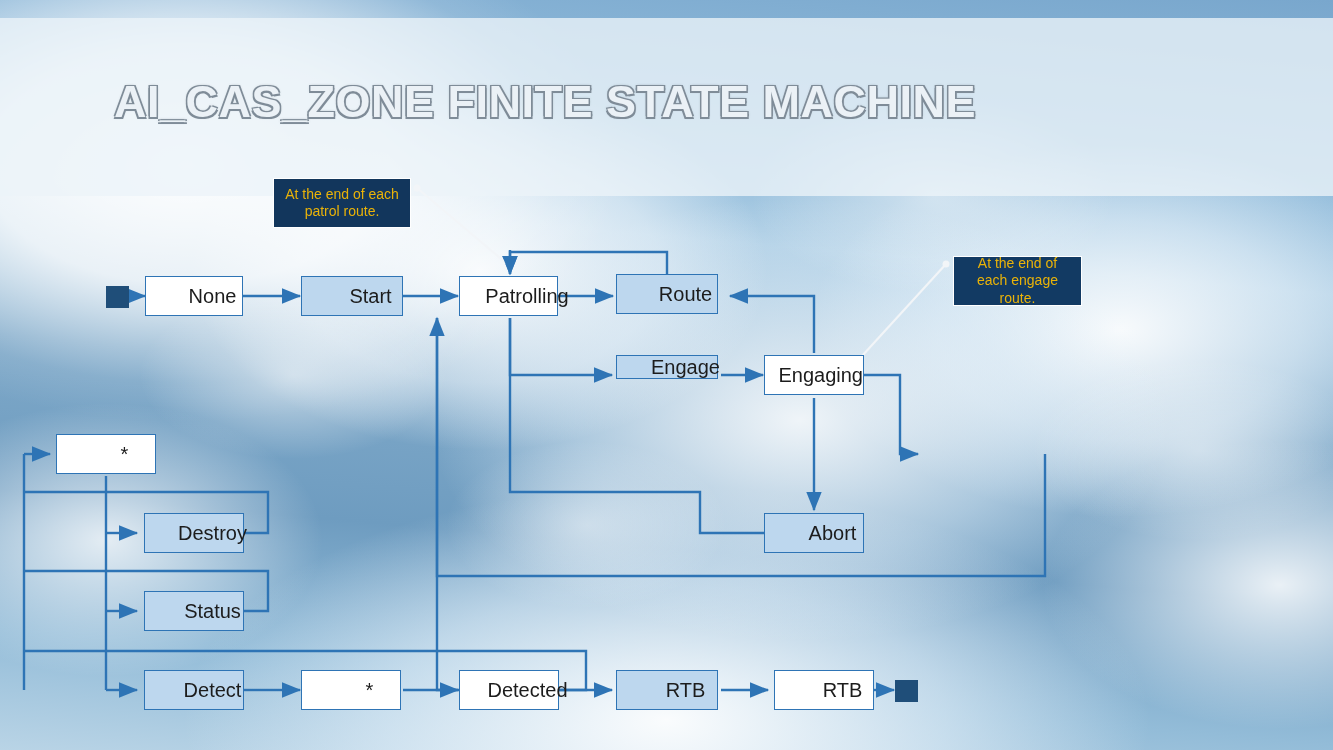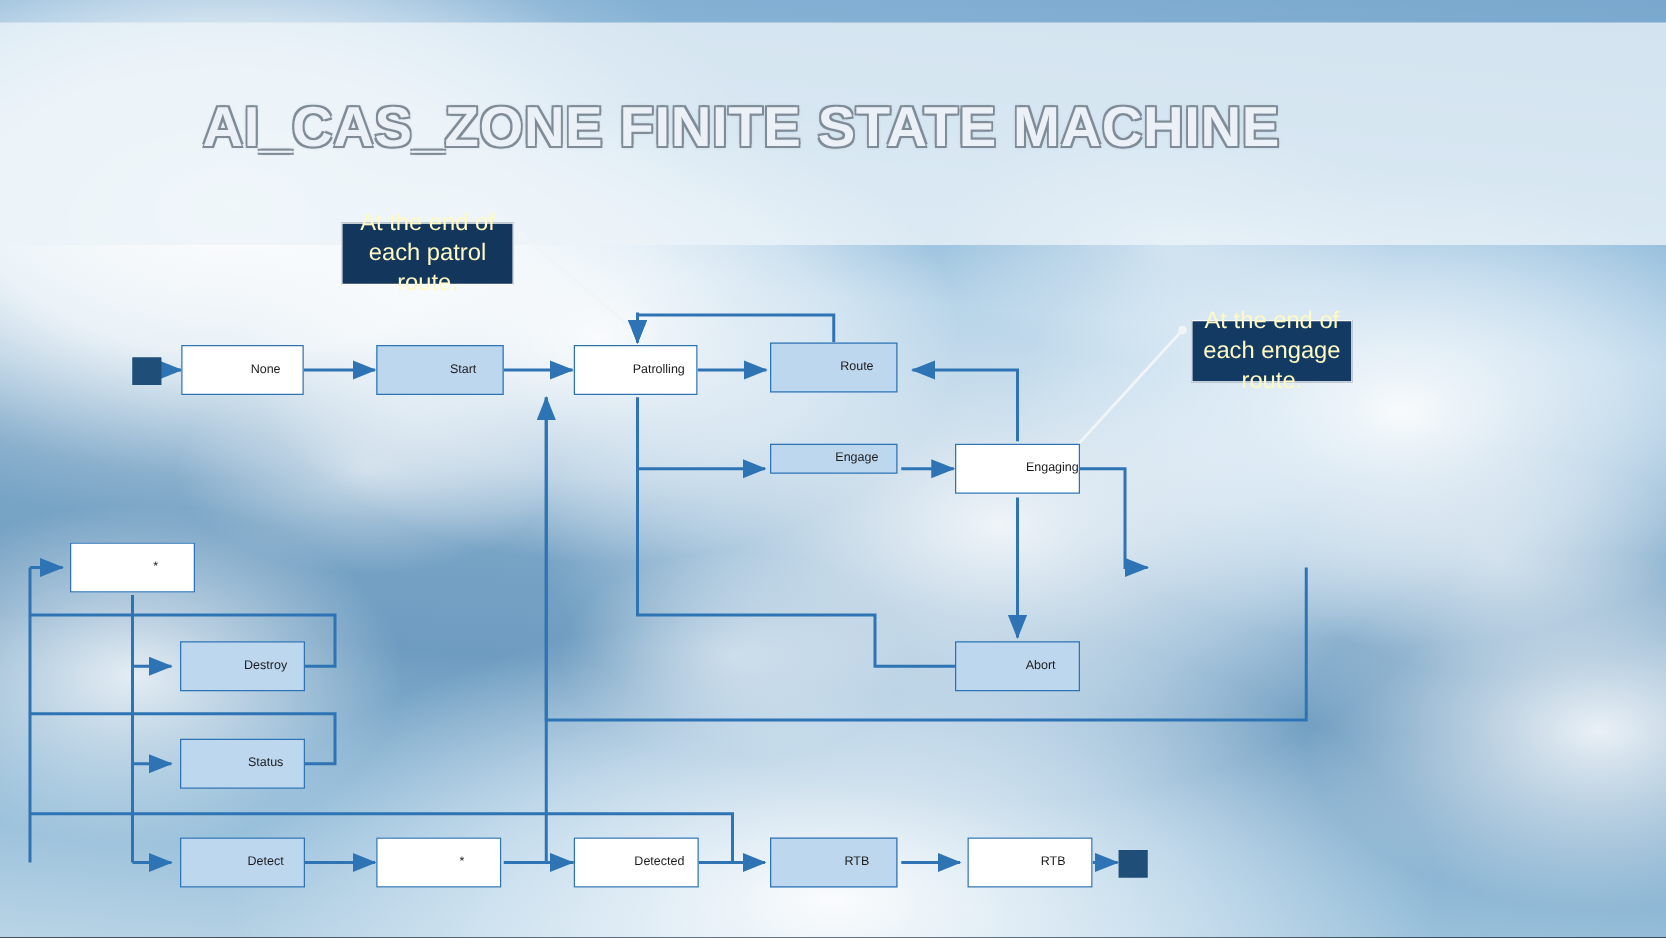--- a/index.html
+++ b/index.html
@@ -52,52 +52,51 @@
     width: 1090px;
     text-align: center;
     font-size: 45px;
     font-weight: bold;
     letter-spacing: 0.5px;
     color: #ebf1f6;
     text-shadow:
       -1.5px -1.5px 0 #7f8c98, 1.5px -1.5px 0 #7f8c98,
       -1.5px 1.5px 0 #7f8c98, 1.5px 1.5px 0 #7f8c98,
       0 0 3px rgba(90,100,110,0.7);
-    padding-left: 48px;
   }
   
   #lines { position: absolute; inset: 0; }
   
   .node {
     position: absolute;
     box-sizing: border-box;
     border: 1.6px solid #2e74b5;
     display: flex;
     align-items: center;
     justify-content: center;
-    font-size: 10px;
+    font-size: 20px;
     color: #1c1c1c;
     text-align: center;
     line-height: 1.15;
     padding-left: 37px;
   }
   .node.white { background: #ffffff; }
   .node.blue  { background: #bdd7ee; }
   .terminal {
     position: absolute;
     background: #1f4e79;
     border: 1px solid #1f4e79;
   }
   .callout {
     position: absolute;
     box-sizing: border-box;
     background: #12365c;
     border: 1.6px solid #ffffff;
-    color: #fef9c3;
-    font-size: 19px;
+    color: #eab308;
+    font-size: 14px;
     line-height: 1.25;
     text-align: center;
     display: flex;
     align-items: center;
     justify-content: center;
     padding: 16px 8px;
   }
   .callout.dark2 { background: #123a63; }
 </style>
 </head>

